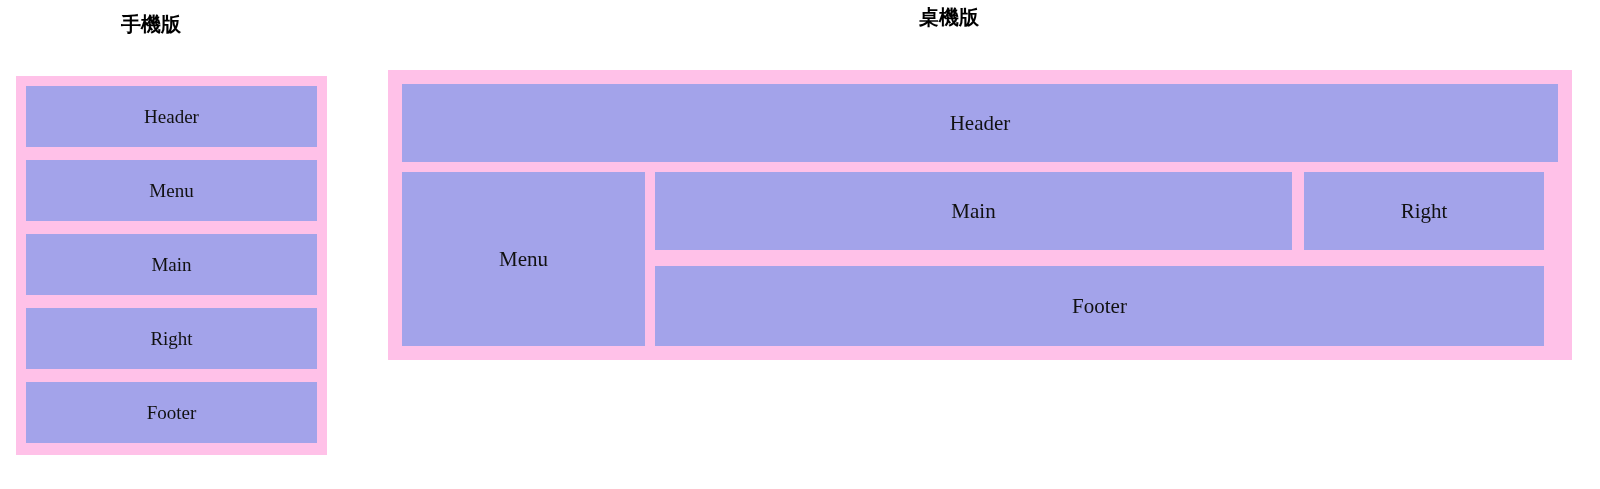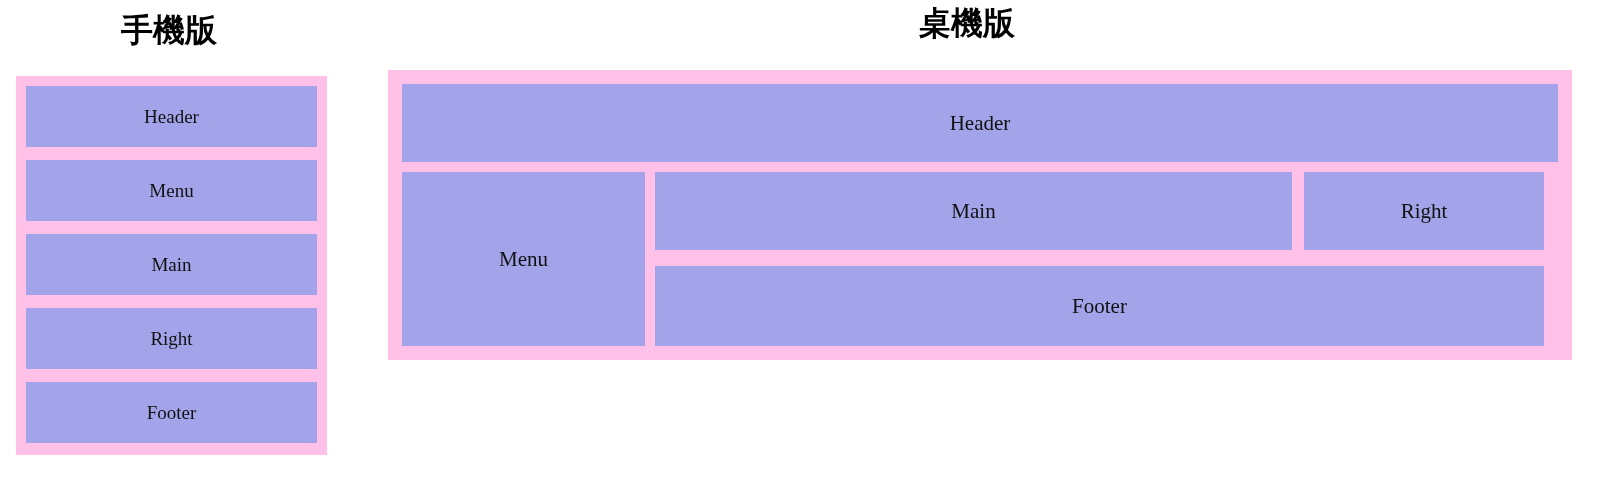--- a/index.html
+++ b/index.html
@@ -14,21 +14,21 @@
     position: relative;
     font-family: "Liberation Serif", "DejaVu Serif", serif;
     overflow: hidden;
   }
 
   
   .title {
     position: absolute;
     font-family: "DejaVu Sans", "Liberation Sans", sans-serif;
     font-weight: bold;
-    font-size: 32px;
+    font-size: 20px;
     color: #000000;
     line-height: 1;
     white-space: nowrap;
   }
   #title-mobile  { left: 121px; top: 14px; }
   #title-desktop { left: 919px; top: 7px; }
 
   
   .frame {
     position: absolute;

